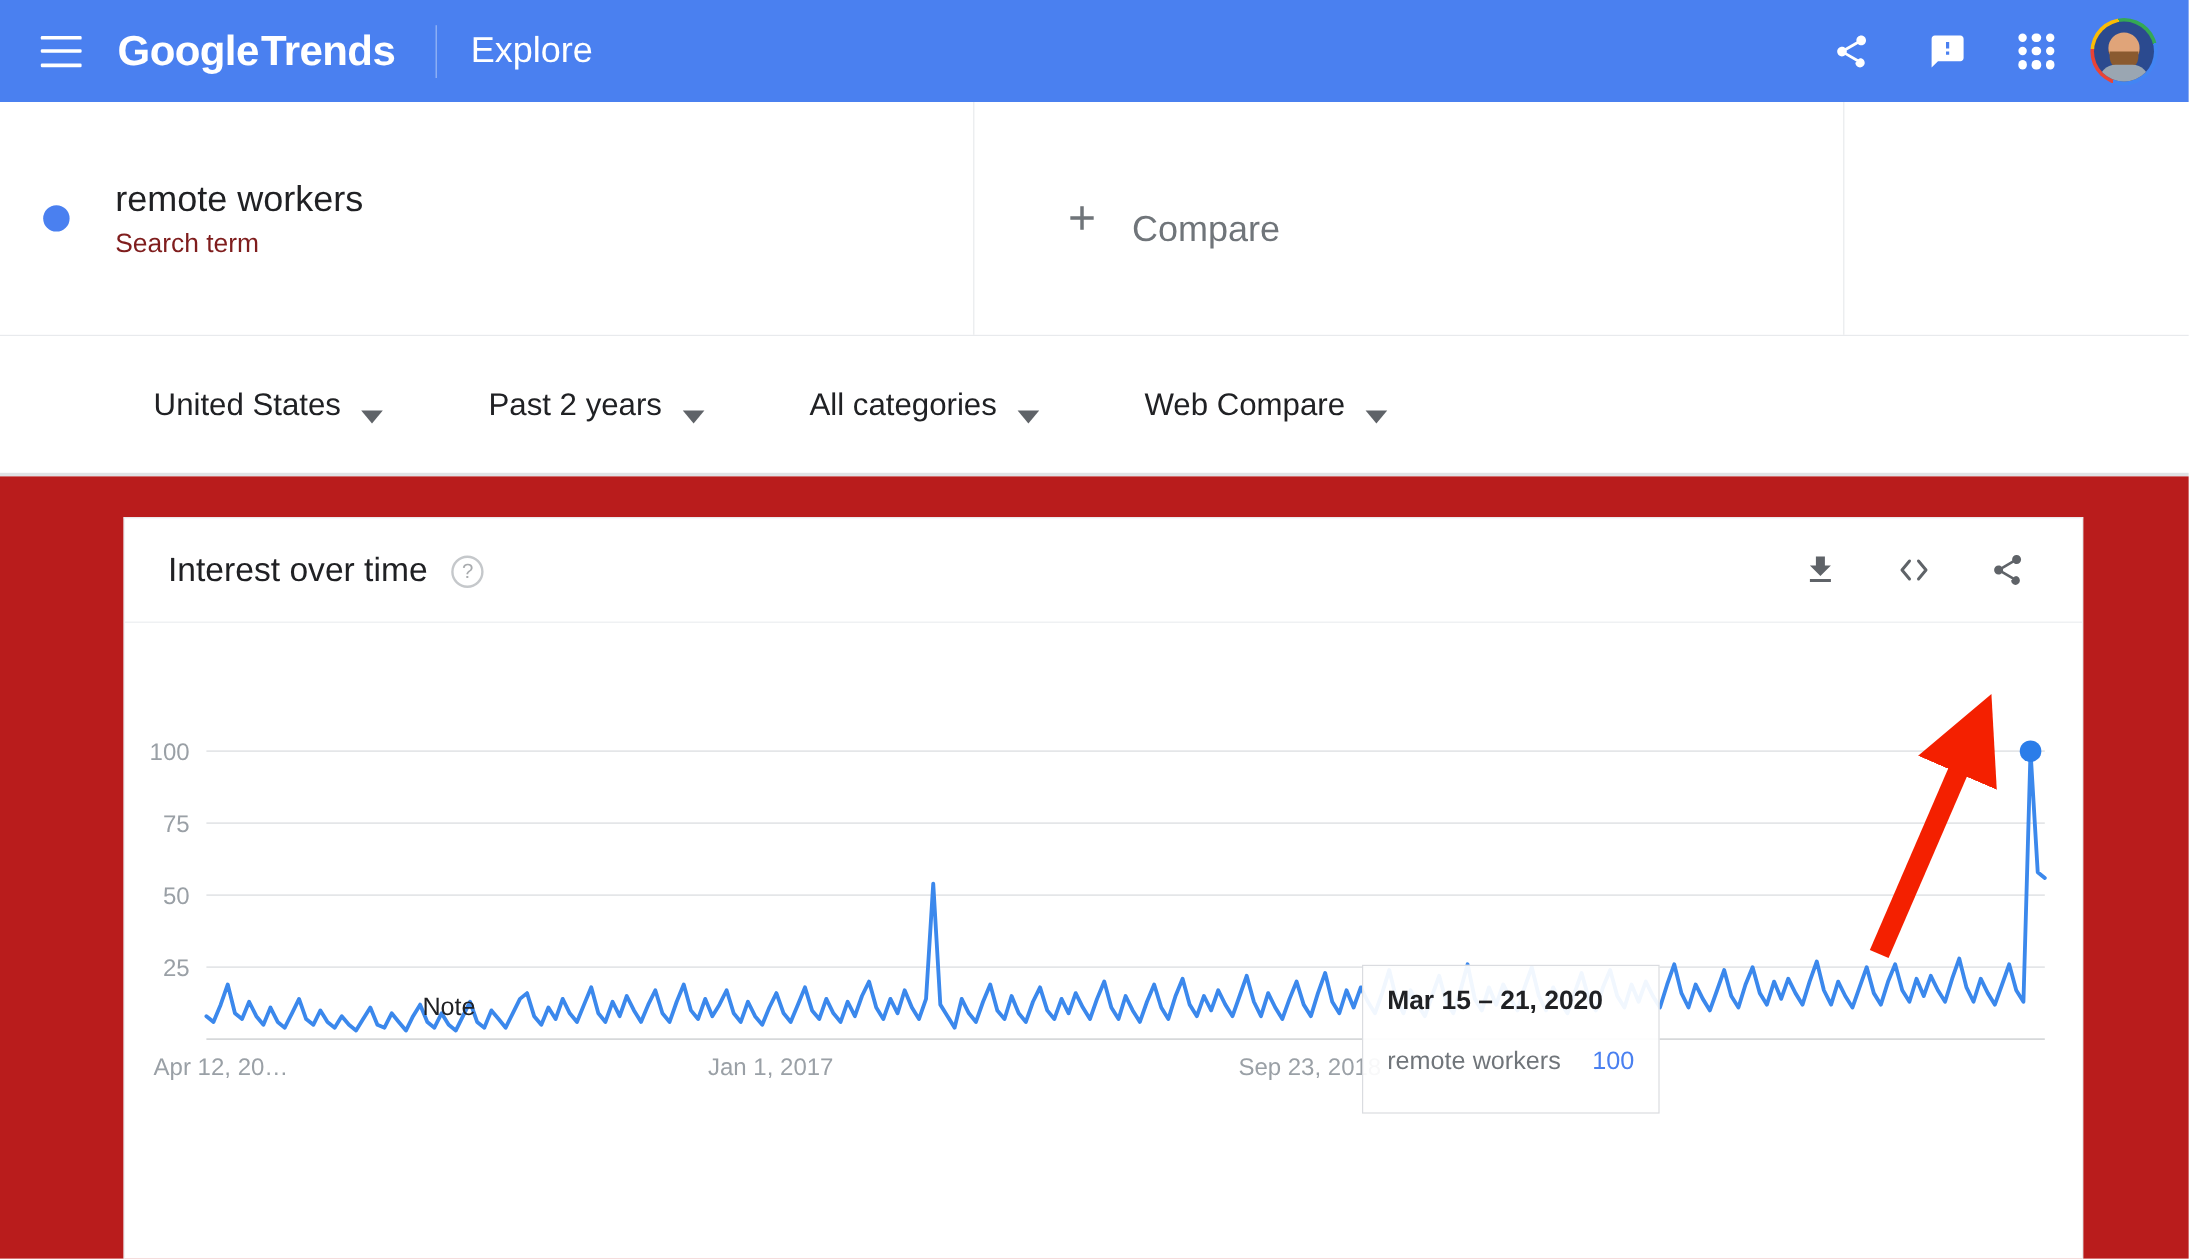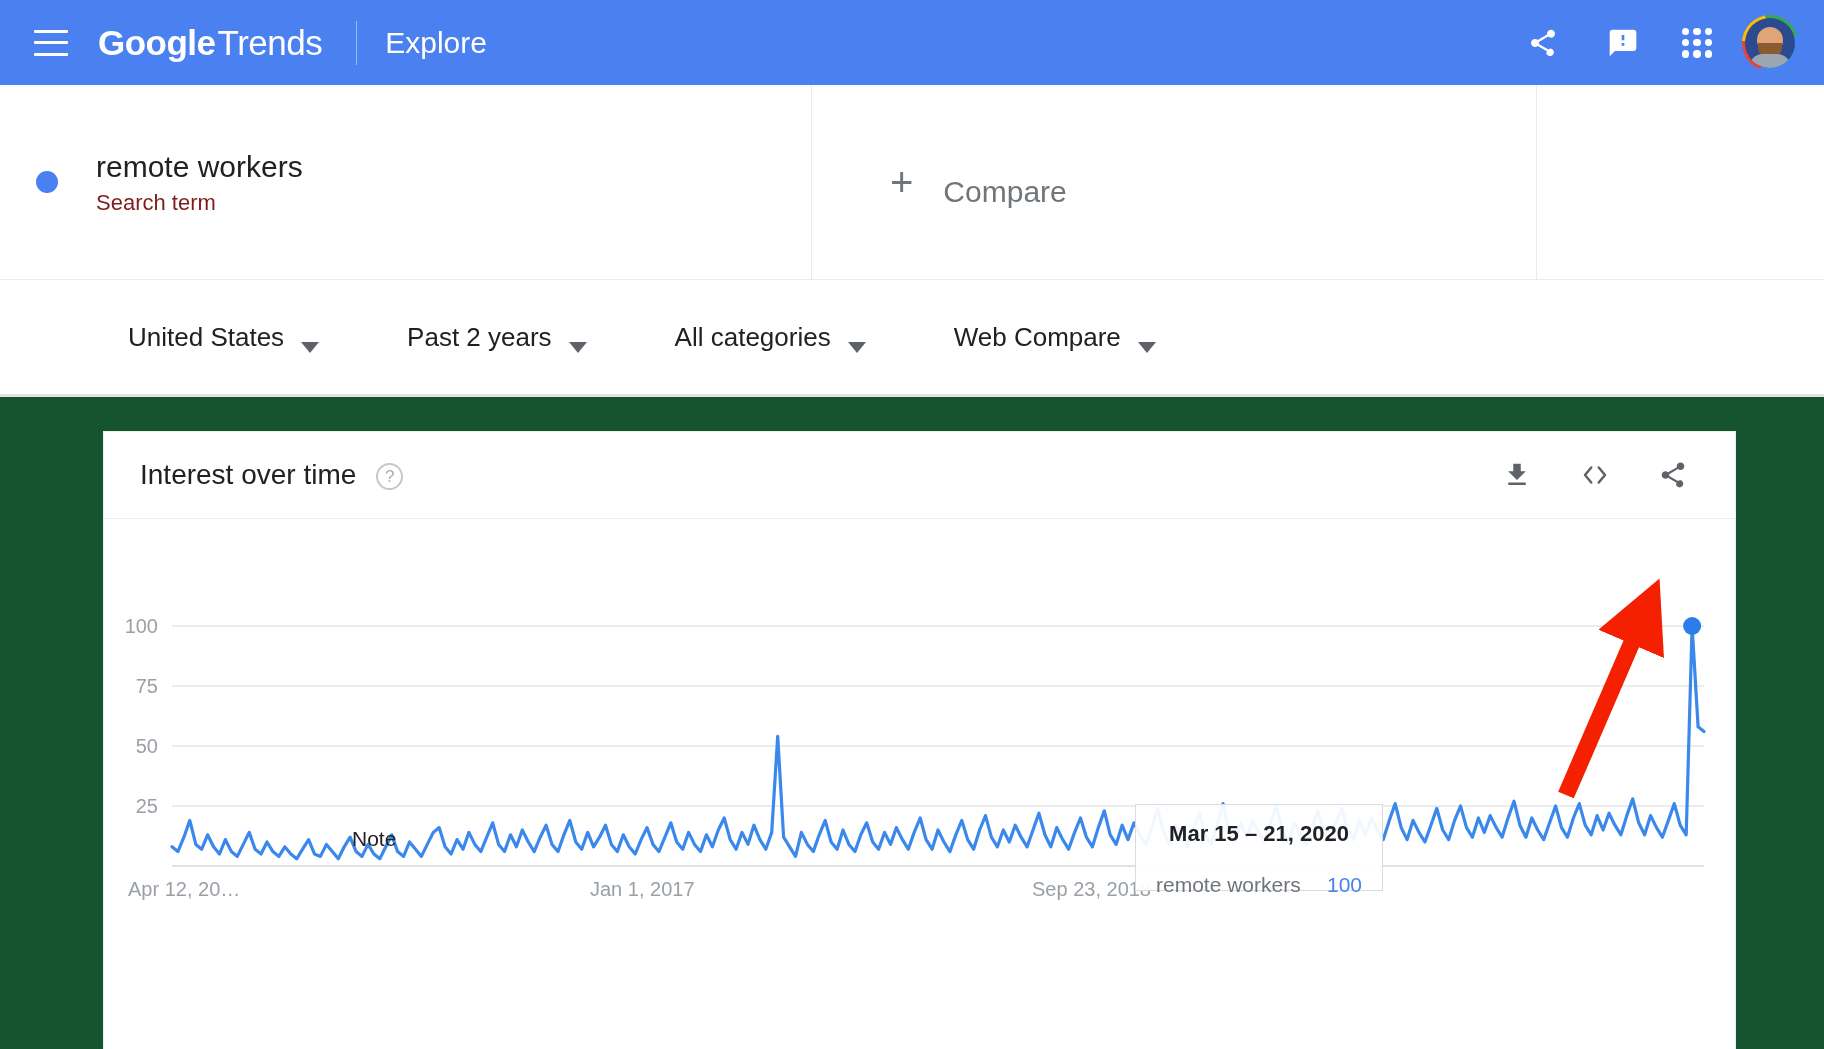--- a/index.html
+++ b/index.html
@@ -29,21 +29,21 @@
   .hamburger span { display: block; height: 3px; background: #fff; border-radius: 1px; }
 
   .brand {
     display: flex; align-items: flex-start;
     font-size: 35px;
     color: #fff;
     letter-spacing: -0.5px;
     cursor: pointer;
   }
   .brand .g-bold { font-weight: bold; }
-  .brand .g-light { font-weight: normal; padding-left: 2px; }
+  .brand .g-light { font-weight: bold; padding-left: 2px; }
 
   .hdr-divider {
     width: 1px; height: 44px;
     background: rgba(255,255,255,0.45);
     margin: 0 28px 0 34px;
   }
   .explore {
     font-size: 30px;
     color: #fff;
     cursor: pointer;
@@ -199,25 +199,24 @@
   }
   .caret {
     width: 0; height: 0;
     border-left: 9px solid transparent;
     border-right: 9px solid transparent;
     border-top: 11px solid #5f6368;
   }
 
   
   .main {
-    background: #14532d;
+    background: #b91c1c;
     height: 652px;
     padding: 34px 0 0 16px;
     position: relative;
-    text-align: center;
   }
   .chart-card {
     position: absolute;
     left: 103px;
     top: 34px;
     width: 1633px;
     height: 620px;
     background: #fff;
     border: 1px solid #eceef0;
     border-bottom: none;
@@ -271,21 +270,21 @@
     font-size: 21px; fill: #202124;
     font-family: "Liberation Sans", sans-serif;
   }
 
   
   .tooltip {
     position: absolute;
     left: 1031px;
     top: 285px;
     width: 248px;
-    height: 87px;
+    height: 124px;
     background: rgba(255,255,255,0.93);
     border: 1px solid #dadce0;
     padding: 16px 20px 0 20px;
   }
   .tt-date {
     font-size: 22px;
     color: #202124;
     font-weight: bold;
     margin-bottom: 26px;
     white-space: nowrap;

